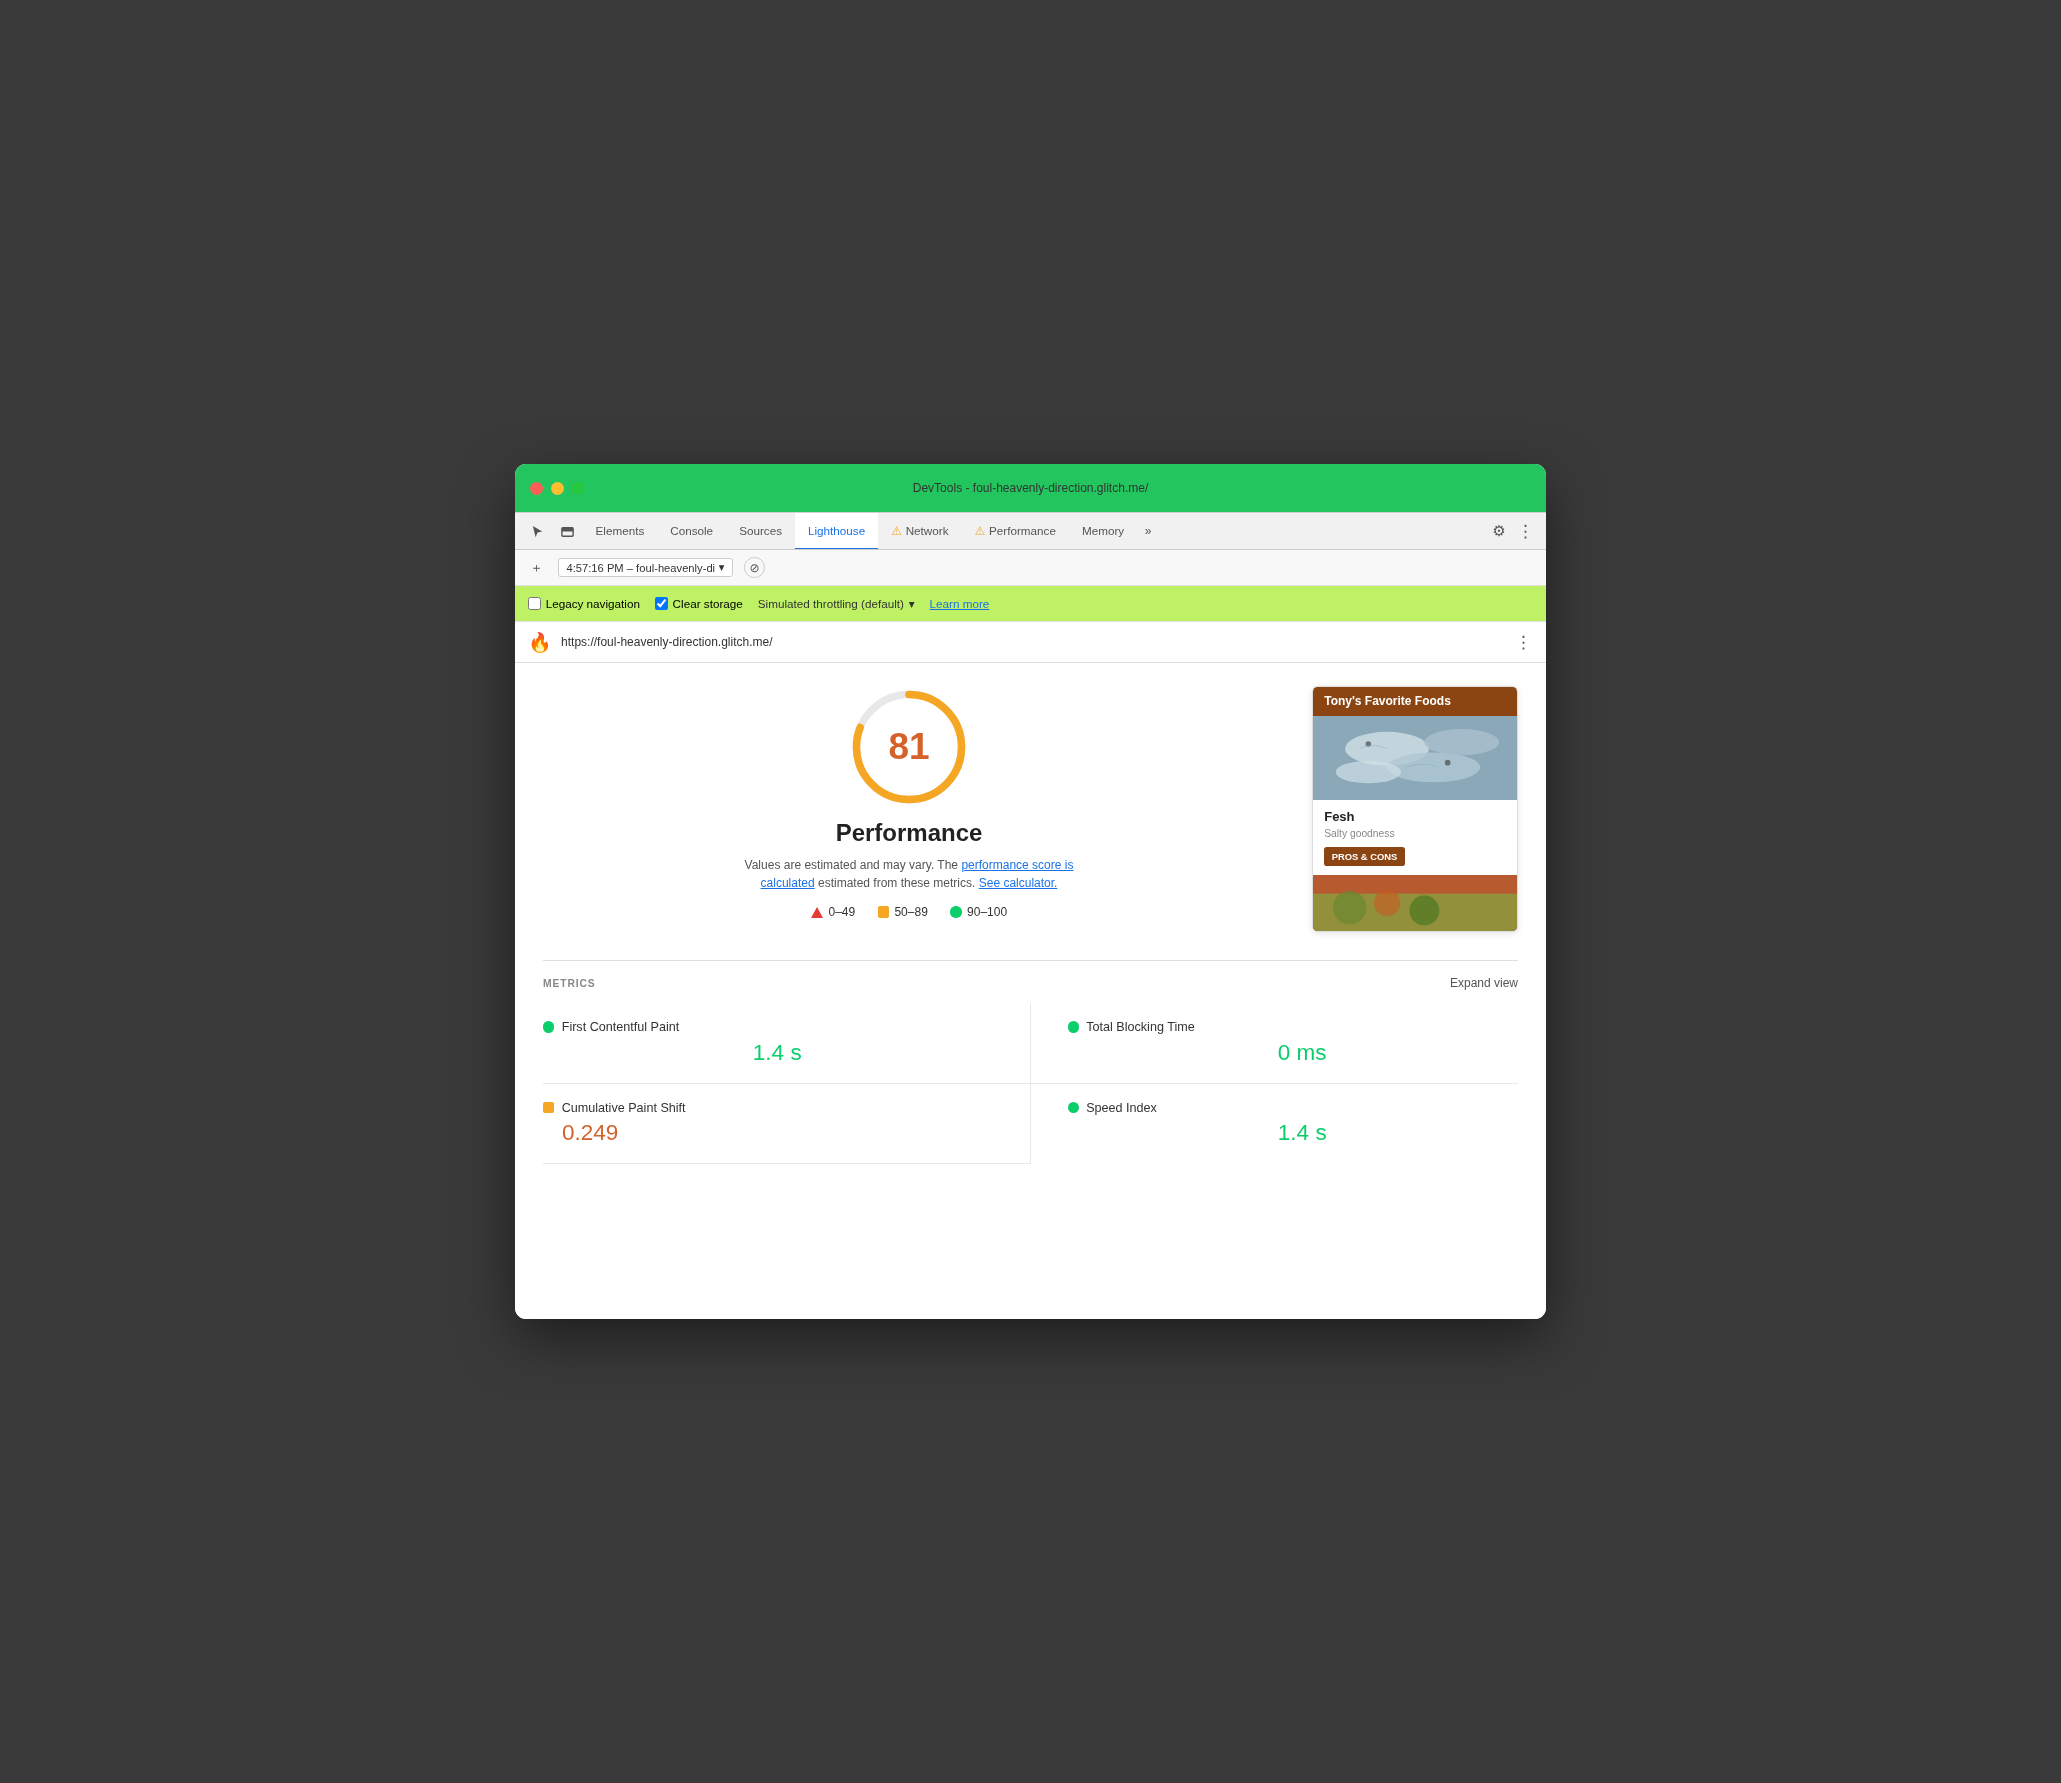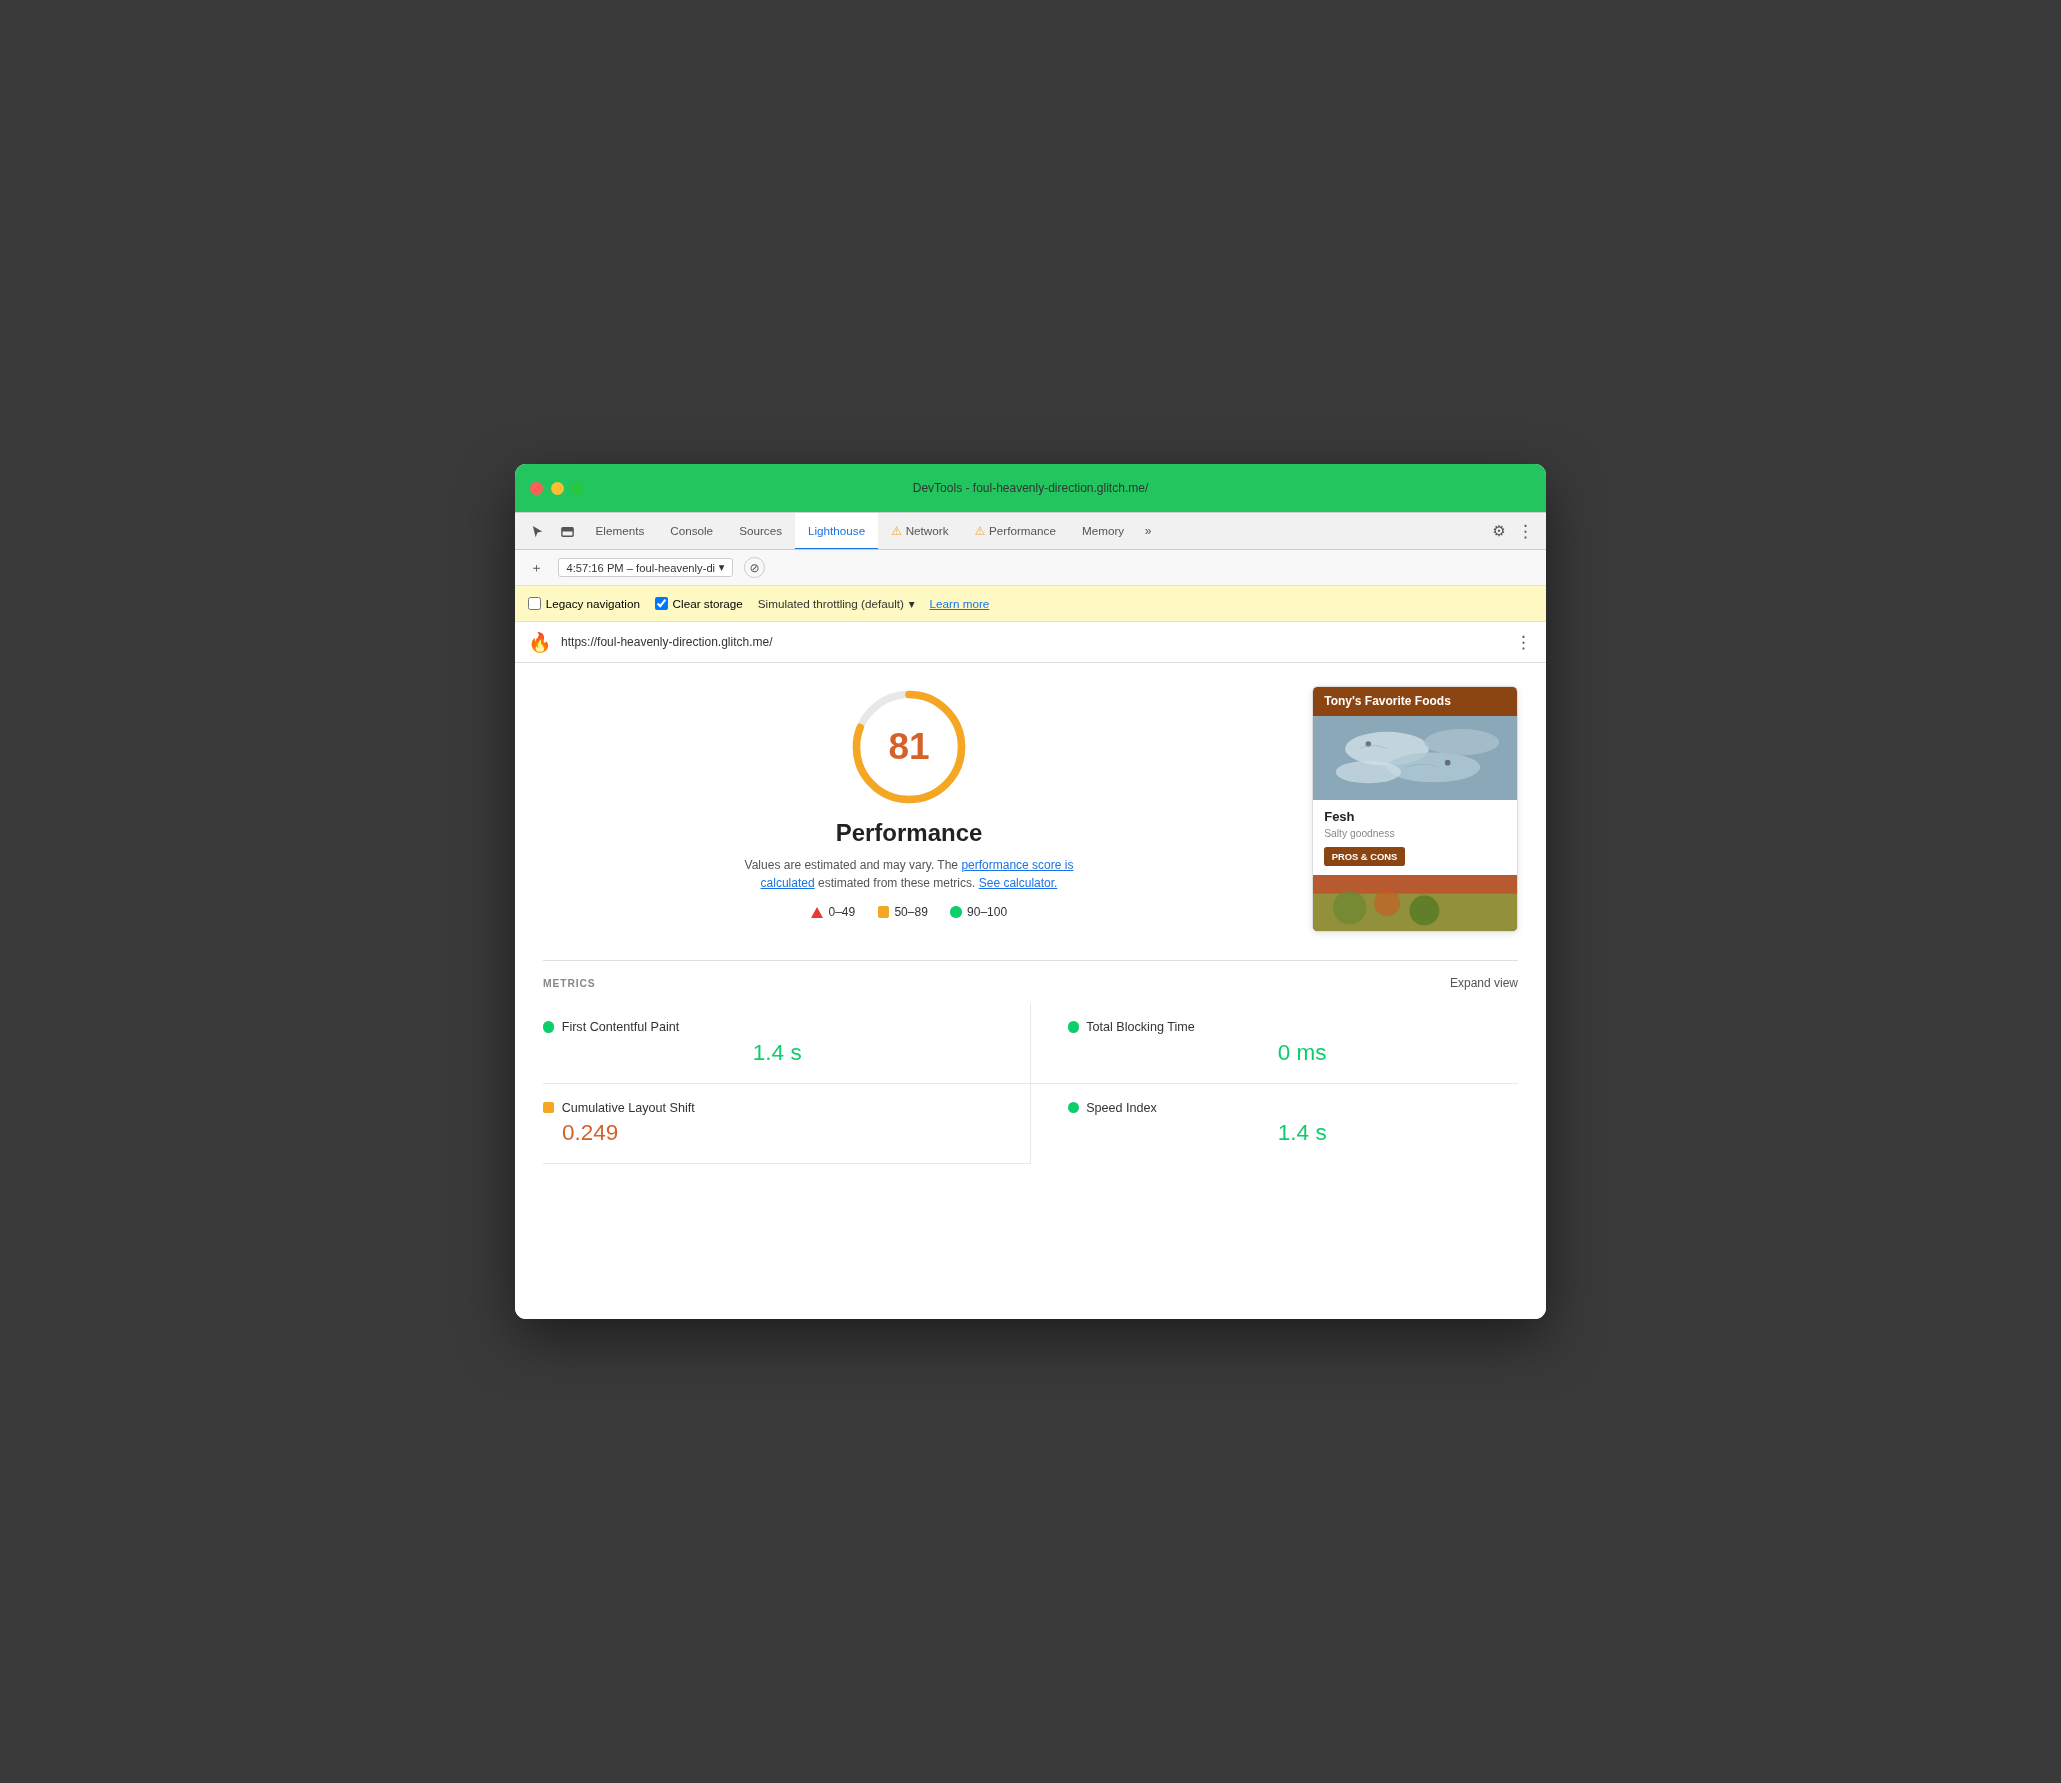--- a/index.html
+++ b/index.html
@@ -115,21 +115,21 @@
     .toolbar-refresh {
       width: 20.6px; height: 20.6px;
       display: flex; align-items: center; justify-content: center;
       border: 0.9px solid #ccc;
       border-radius: 50%;
       cursor: pointer;
       color: #555;
       font-size: 12px;
     }
     .options-bar {
-      background: #fef9c3;
+      background: #bef264;
       border-bottom: 0.9px solid #e0e0e0;
       height: 36px;
       display: flex;
       align-items: center;
       padding: 0 13px;
       gap: 15px;
       font-size: 11.7px;
     }
     .checkbox-item {
       display: flex;
@@ -489,21 +489,21 @@
           <div class="metric-header">
             <div class="metric-dot-green"></div>
             <span class="metric-name">Total Blocking Time</span>
           </div>
           <div class="metric-value-green">0 ms</div>
         </div>
 
         <div class="metric-item">
           <div class="metric-header">
             <div class="metric-dot-orange"></div>
-            <span class="metric-name">Cumulative Layout Shift</span>
+            <span class="metric-name">Cumulative Paint Shift</span>
           </div>
           <div class="metric-value-orange">0.249</div>
         </div>
 
         <div class="metric-item" style="border-bottom:none;">
           <div class="metric-header">
             <div class="metric-dot-green"></div>
             <span class="metric-name">Speed Index</span>
           </div>
           <div class="metric-value-green">1.4 s</div>

